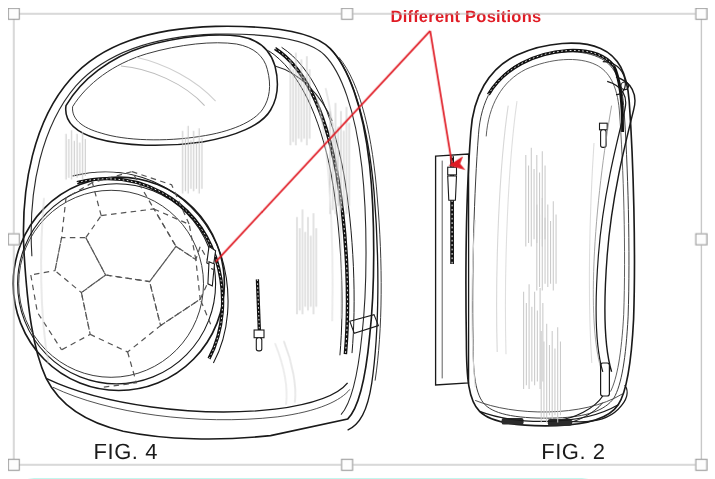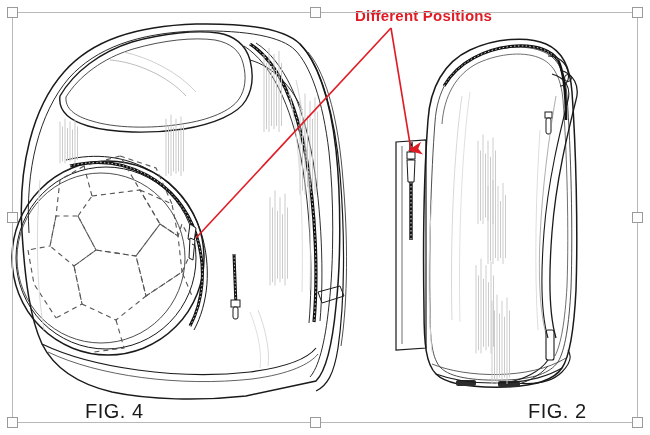--- a/index.html
+++ b/index.html
@@ -218,21 +218,21 @@
 
     <g fill="none" stroke="#e01b24" stroke-width="1.6">
       <line x1="391" y1="28" x2="196" y2="238"></line>
       <line x1="391" y1="28" x2="411" y2="150" marker-end="url(#redarrow)"></line>
     </g>
   </svg>
 
   <div class="anno" style="left:355px;top:7px;">Different Positions</div>
 
   <div class="lbl" style="left:85px;top:400px;">FIG. 4</div>
-  <div class="lbl" style="left:492px;top:400px;margin-left:36px;">FIG. 2</div>
+  <div class="lbl" style="left:492px;top:400px;">FIG. 2</div>
 
   <div class="selbox"></div>
   <div id="handles">
       <div class="handle" style="left: 7px; top: 7px; background: rgb(253, 253, 253); border-color: rgb(154, 154, 154);"></div>
       <div class="handle" style="left: 310px; top: 7px; background: rgb(253, 253, 253); border-color: rgb(154, 154, 154);"></div>
       <div class="handle" style="left: 632px; top: 7px; background: rgb(253, 253, 253); border-color: rgb(154, 154, 154);"></div>
       <div class="handle" style="left: 7px; top: 212px; background: rgb(253, 253, 253); border-color: rgb(154, 154, 154);"></div>
       <div class="handle" style="left: 632px; top: 212px; background: rgb(253, 253, 253); border-color: rgb(154, 154, 154);"></div>
       <div class="handle" style="left: 7px; top: 417px; background: rgb(253, 253, 253); border-color: rgb(154, 154, 154);"></div>
       <div class="handle" style="left: 310px; top: 417px; background: rgb(253, 253, 253); border-color: rgb(154, 154, 154);"></div>

